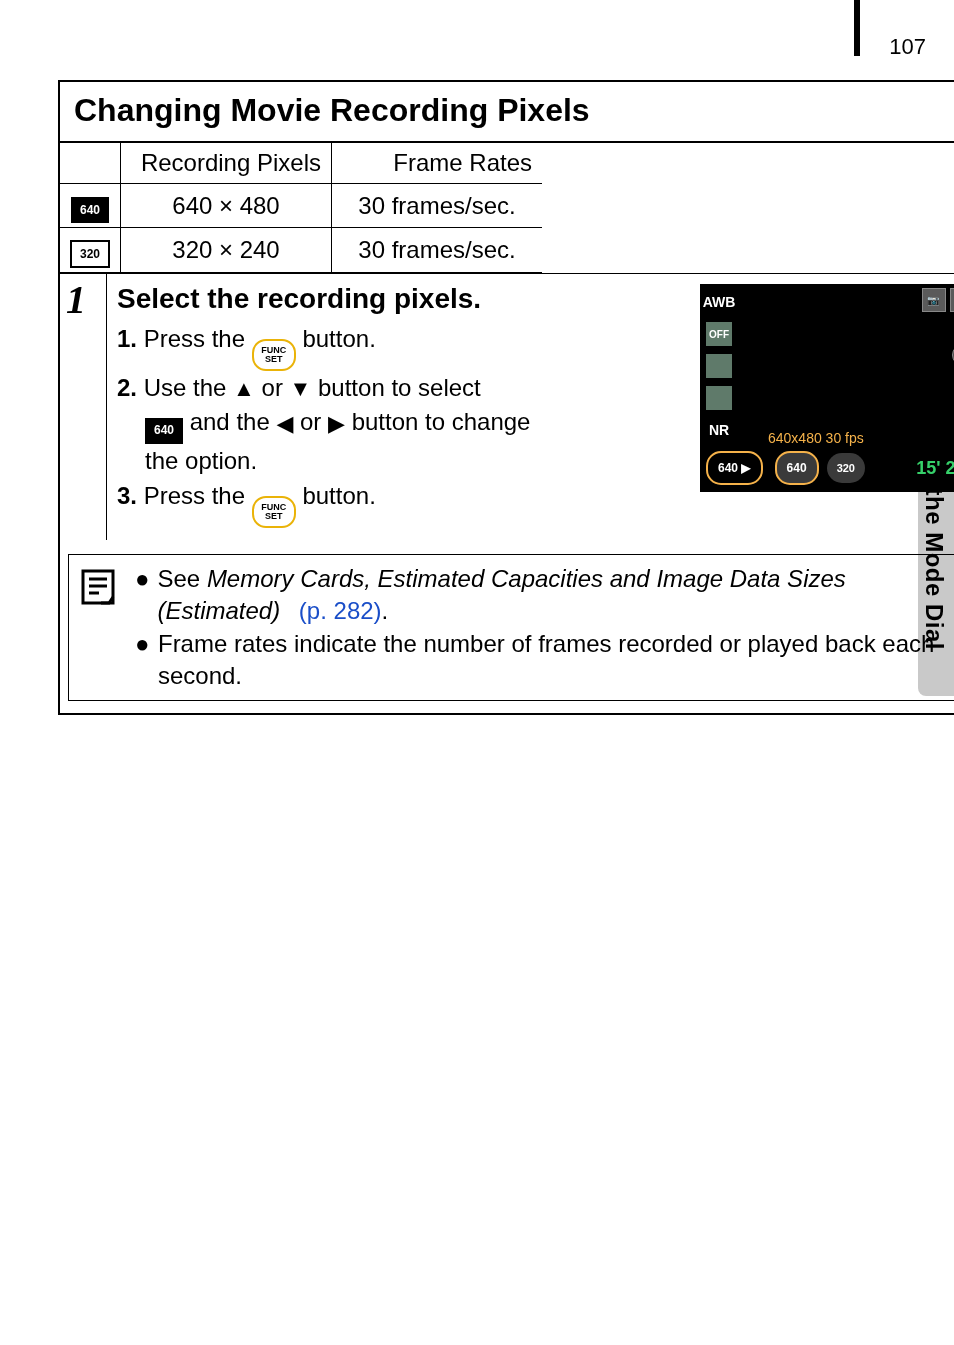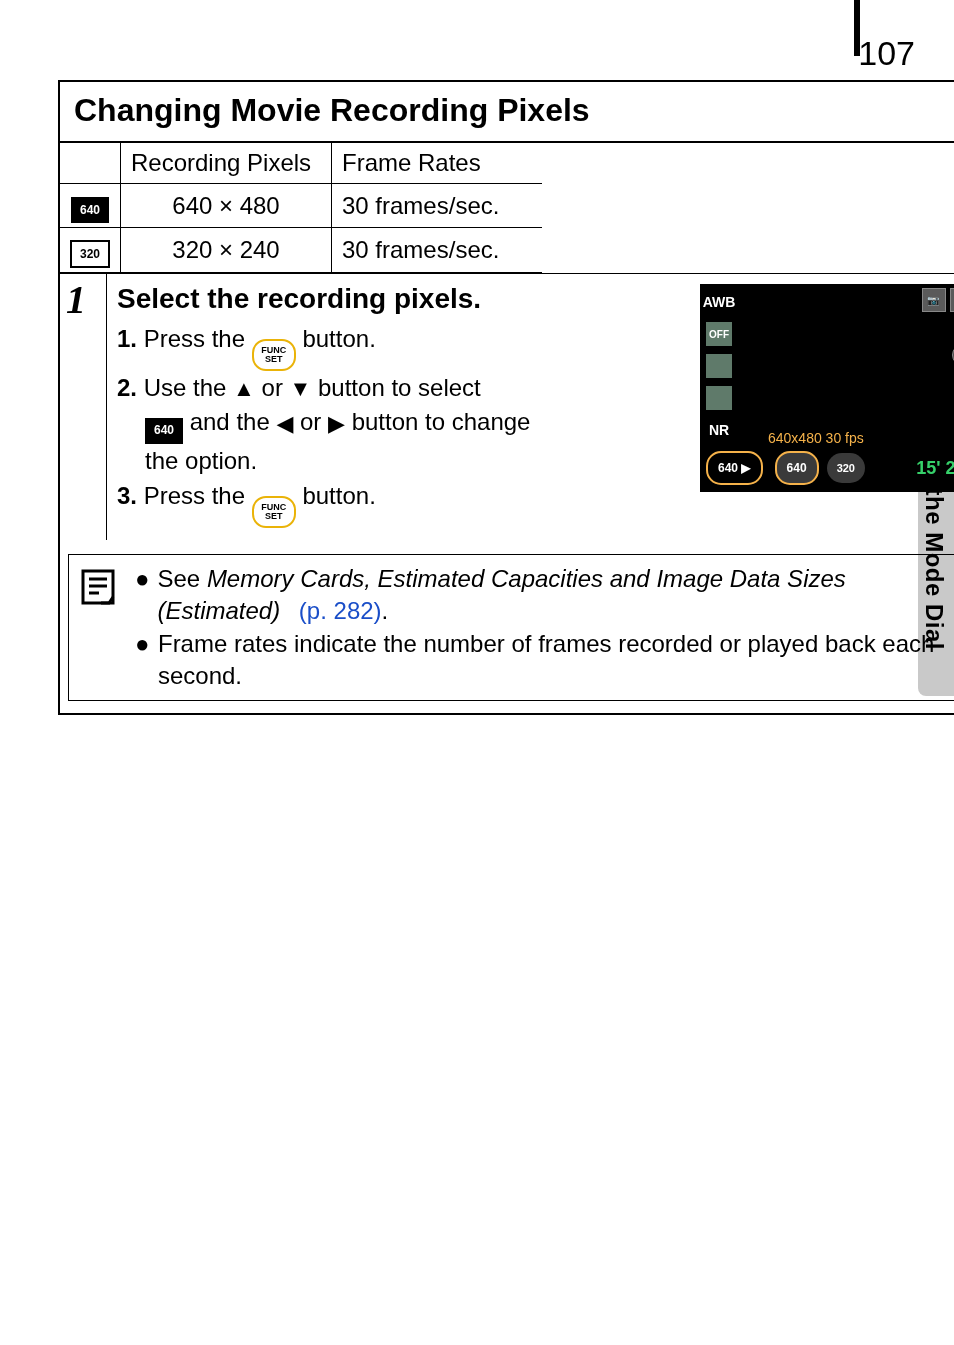--- a/index.html
+++ b/index.html
@@ -16,22 +16,22 @@
     position: absolute;
     top: 0;
     right: 94px;
     width: 6px;
     height: 56px;
     background: #000;
   }
   .page-number {
     position: absolute;
     top: 34px;
-    right: 39px;
-    font-size: 34px;
+    right: 28px;
+    font-size: 22px;
   }
   .side-tab {
     position: absolute;
     top: 286px;
     right: 0;
     width: 36px;
     height: 410px;
     background: #c9c9c9;
     border-top-left-radius: 8px;
     border-bottom-left-radius: 8px;
@@ -65,24 +65,24 @@
   table.pixels {
     border-collapse: collapse;
     margin: 0;
   }
   table.pixels th, table.pixels td {
     border-right: 1px solid #000;
     border-bottom: 1px solid #000;
     font-size: 24px;
     font-weight: normal;
     padding: 6px 10px;
-    text-align: left;
+    text-align: center;
   }
   table.pixels th {
-    text-align: left;
+    text-align: right;
   }
   table.pixels td.center { text-align: center; }
   table.pixels .iconcell { width: 48px; border-left: none; text-align:center; padding: 4px 6px;}
   table.pixels tr:last-child td { border-bottom: 1px solid #000; }
   table.pixels tr th:last-child, table.pixels tr td:last-child { border-right: none; }
 
   
   .step-row {
     display: flex;
     border-top: 1px solid #000;

